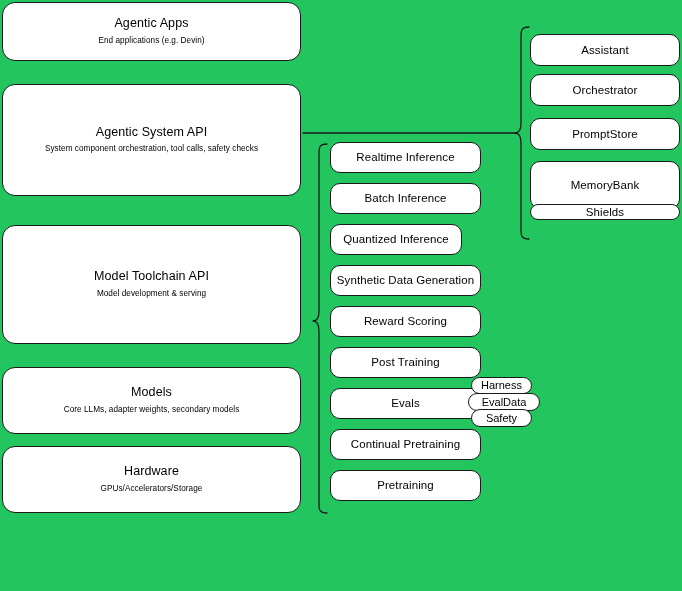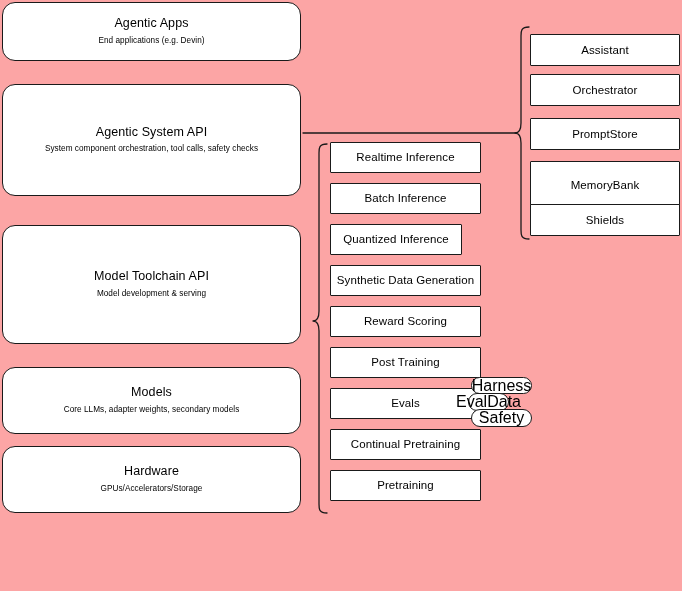--- a/index.html
+++ b/index.html
@@ -10,21 +10,21 @@
   }
   body {
     font-family: "Liberation Sans", sans-serif;
     color: #000000;
   }
   #canvas {
     position: relative;
     width: 682px;
     height: 591px;
     overflow: hidden;
-    background: #fca5a5;
+    background: #22c55e;
   }
 
   
   .box {
     position: absolute;
     box-sizing: border-box;
     background: #ffffff;
     border: 1.3px solid #1a1a1a;
     border-radius: 11px;
     display: flex;
@@ -45,39 +45,39 @@
     color: #000000;
     margin-top: 4px;
     letter-spacing: 0.05px;
   }
 
   
   .layer-box { border-radius: 13px; }
 
   
   .item-box {
-    border-radius: 1px;
+    border-radius: 10px;
     border-width: 1.3px;
   }
   .item-box .title {
     font-size: 11.5px;
     margin: 0;
   }
 
   
   .pill {
     position: absolute;
     box-sizing: border-box;
     background: #ffffff;
     border: 1.3px solid #1a1a1a;
     border-radius: 999px;
     display: flex;
     align-items: center;
     justify-content: center;
-    font-size: 16px;
+    font-size: 11px;
     line-height: 1;
     color: #000000;
     z-index: 5;
   }
 
   
   #wires {
     position: absolute;
     left: 0;
     top: 0;
@@ -168,32 +168,32 @@
     <div class="title">Evals</div>
   </div>
   <div class="box item-box" style="left:330px; top:429px; width:151px; height:31px;">
     <div class="title">Continual Pretraining</div>
   </div>
   <div class="box item-box" style="left:330px; top:470px; width:151px; height:31px;">
     <div class="title">Pretraining</div>
   </div>
 
   <div class="pill" style="left:471px; top:377px; width:61px; height:17px;">Harness</div>
-  <div class="pill" style="left:468px; top:393px; width:41px; height:18px;">EvalData</div>
+  <div class="pill" style="left:468px; top:393px; width:72px; height:18px;">EvalData</div>
   <div class="pill" style="left:471px; top:409px; width:61px; height:18px;">Safety</div>
 
   <div class="box item-box" style="left:530px; top:34px; width:150px; height:32px;">
     <div class="title">Assistant</div>
   </div>
   <div class="box item-box" style="left:530px; top:74px; width:150px; height:32px;">
     <div class="title">Orchestrator</div>
   </div>
   <div class="box item-box" style="left:530px; top:118px; width:150px; height:32px;">
     <div class="title">PromptStore</div>
   </div>
   <div class="box item-box" style="left:530px; top:161px; width:150px; height:48px;">
     <div class="title">MemoryBank</div>
   </div>
-  <div class="box item-box" style="left:530px; top:204px; width:150px; height:32px;">
+  <div class="box item-box" style="left:530px; top:204px; width:150px; height:16px;">
     <div class="title">Shields</div>
   </div>
 
 </div>
 
 </body></html>

